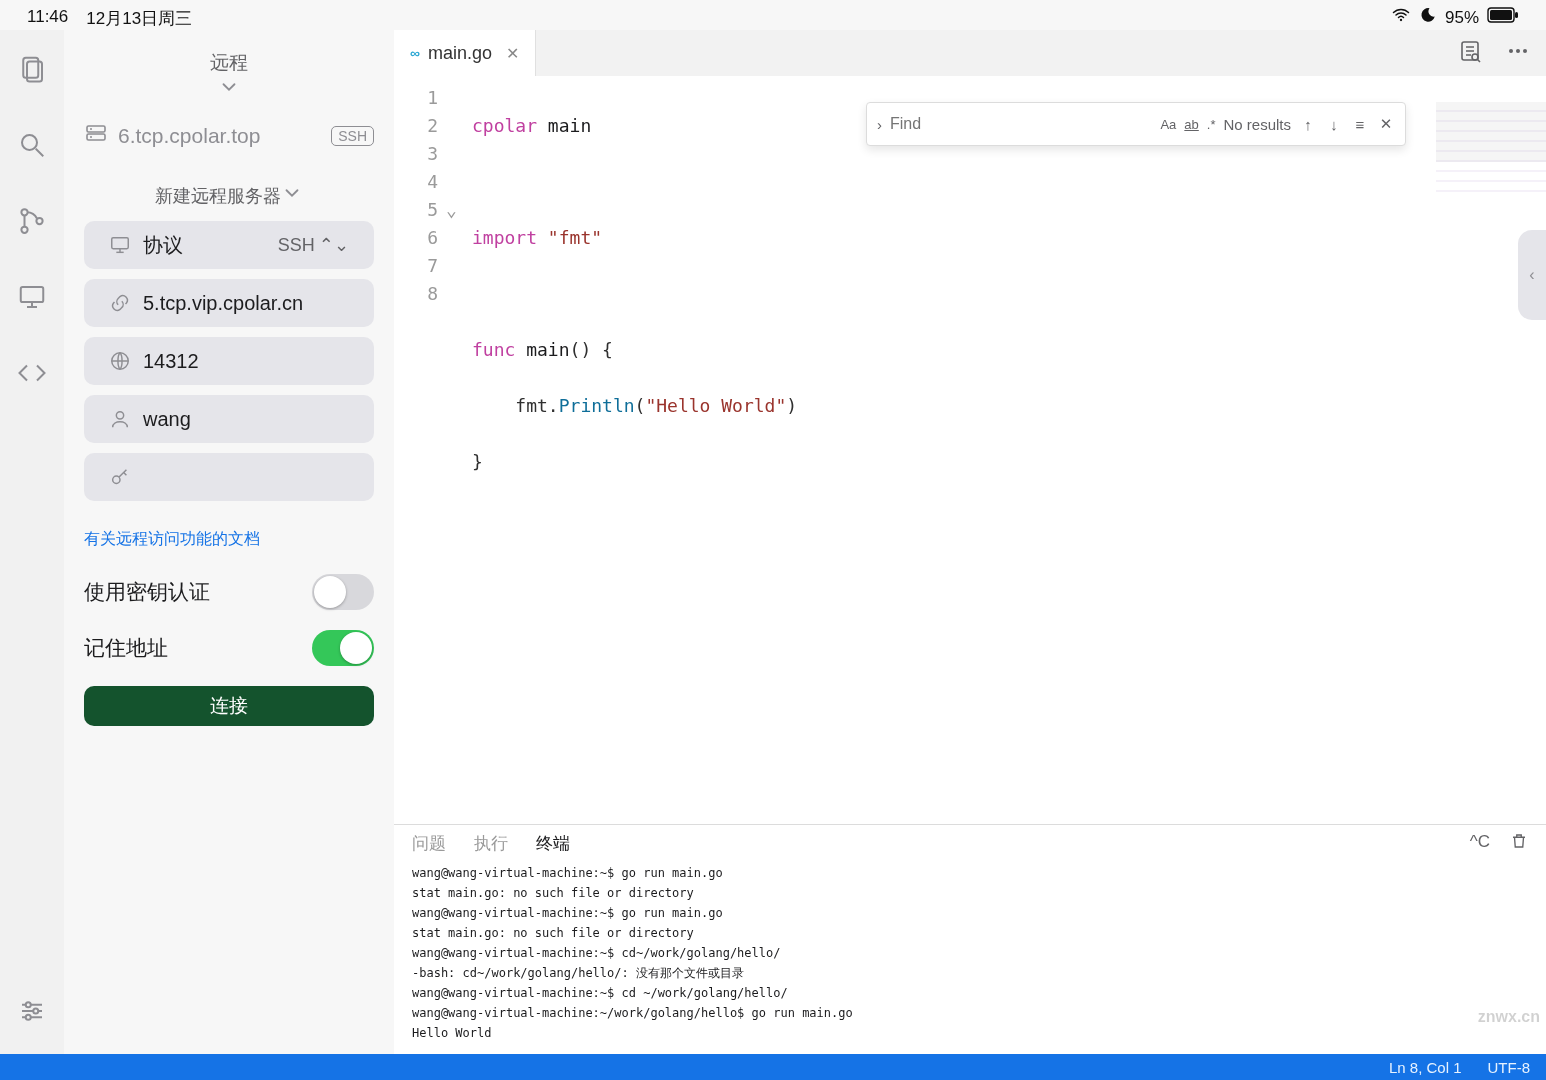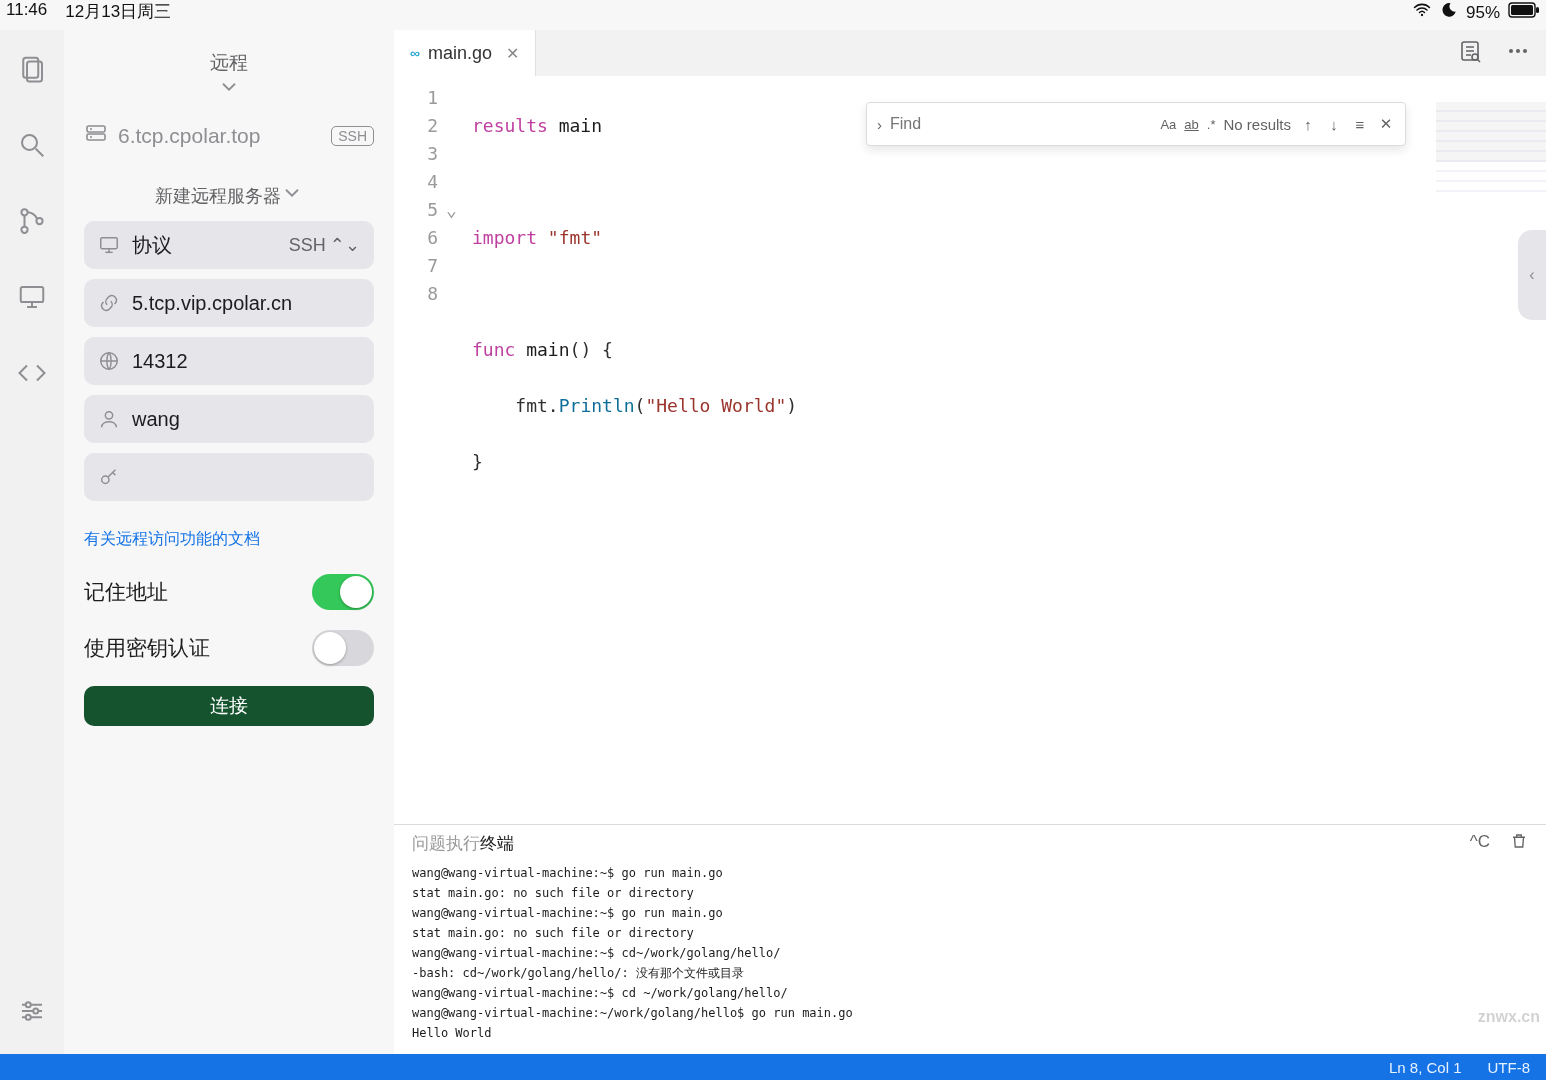--- a/index.html
+++ b/index.html
@@ -1,32 +1,32 @@
 <!DOCTYPE html>
 <html><head>
 <meta charset="utf-8">
 <style>
   * { margin: 0; padding: 0; box-sizing: border-box; }
   body { font-family: -apple-system, "PingFang SC", "Helvetica Neue", sans-serif; width: 1546px; height: 1080px; background: #f7f7f7; overflow: hidden; display: flex; flex-direction: column; }
-  .status-bar { height: 30px; display: flex; align-items: flex-start; padding: 0 6px; font-size: 17px; font-weight: 500; color:#111; }
+  .status-bar { height: 30px; display: flex; align-items: flex-end; padding: 0 27px; font-size: 17px; font-weight: 500; color:#111; }
   .status-bar .left { display:flex; gap:18px; }
   .status-bar .right { margin-left:auto; display:flex; align-items:center; gap:8px; }
   .main-row { flex:1; display:flex; min-height:0; }
   
   .rail { width: 64px; background:#f1f1f1; display:flex; flex-direction:column; align-items:center; padding-top:24px; gap:42px; color:#8e8e93; }
   .rail svg { width:30px; height:30px; stroke:#8e8e93; fill:none; stroke-width:1.6; }
   .rail .bottom { margin-top:auto; margin-bottom:24px; }
   
   .sidebar { width: 330px; background:#f7f7f7; padding: 20px 20px 0 20px; display:flex; flex-direction:column; gap:0; }
   .sb-header { display:flex; align-items:center; justify-content:space-between; color:#636366; font-size:19px; margin-bottom:18px;flex-direction:column;}
   .chev-down { width:22px; height:22px; }
   .server-row { display:flex; align-items:center; gap:10px; color:#8e8e93; font-size:21px; margin-bottom:32px;}
   .server-row .ssh-badge { margin-left:auto; font-size:14px; border:1.5px solid #8e8e93; border-radius:5px; padding:1px 6px; }
   .sb-sub { display:flex; align-items:center; justify-content:center; color:#636366; font-size:18px; margin-bottom:12px;}
-  .field { background:#e5e5ea; border-radius:10px; height:48px; display:flex; align-items:center; gap:12px; padding:0 14px; margin-bottom:10px; font-size:20px; color:#1c1c1e; }
+  .field { background:#e5e5ea; border-radius:10px; height:48px; display:flex; align-items:center; gap:12px; padding:0 25px; margin-bottom:10px; font-size:20px; color:#1c1c1e; }
   .field .icn { width:22px; height:22px; flex:0 0 22px; }
   .field .icn svg { width:100%; height:100%; stroke:#8e8e93; fill:none; stroke-width:1.6;}
   .field .val { flex:1; white-space:nowrap; overflow:hidden; }
   .field .tail { margin-left:auto; color:#636366; font-size:18px; display:flex; align-items:center; gap:4px;}
   .link { color:#1573e6; font-size:16px; margin:18px 0 24px 0; }
   .switch-row { display:flex; align-items:center; justify-content:space-between; font-size:21px; color:#1c1c1e; margin-bottom:20px;}
   .toggle { width:62px; height:36px; border-radius:18px; position:relative; }
   .toggle .knob { width:32px; height:32px; border-radius:16px; background:#fff; position:absolute; top:2px; box-shadow:0 1px 3px rgba(0,0,0,0.3);}
   .toggle.off { background:#d8d8dc; }
   .toggle.off .knob { left:2px; }
@@ -55,21 +55,21 @@
   
   .find-bar { position:absolute; top:72px; right:140px; width:540px; height:44px; background:#fff; border:1px solid #dcdcdc; border-radius:4px; box-shadow:0 4px 10px rgba(0,0,0,0.1); display:flex; align-items:center; padding:0 10px; gap:8px; font-size:15px; color:#636366;}
   .find-bar input { flex:1; border:none; outline:none; font-size:16px; color:#333;}
   .find-bar .mini { font-size:13px;}
   .find-bar .iconbtn { width:18px; display:flex; justify-content:center;}
   
   .minimap { position:absolute; top:72px; right:0; width:110px; height:90px; background:repeating-linear-gradient(#fff,#fff 8px,#f2ecf7 8px,#f2ecf7 10px); opacity:0.7;}
   .minimap .bar { position:absolute; top:0; left:0; right:0; height:60px; background:rgba(0,0,0,0.05);}
   
   .panel { height:230px; border-top:1px solid #dcdcdc; background:#fff; display:flex; flex-direction:column;}
-  .panel-tabs { height:36px; display:flex; align-items:center; padding:0 18px; font-size:17px; color:#9a9a9a;}
+  .panel-tabs { height:36px; display:flex; align-items:center; gap:28px; padding:0 18px; font-size:17px; color:#9a9a9a;}
   .panel-tabs .active { color:#1c1c1e; }
   .panel-tabs .right { margin-left:auto; display:flex; gap:20px; color:#636366;}
   .term { flex:1; padding:2px 18px; font-family: ui-monospace, "SF Mono", Menlo, monospace; font-size:12px; line-height:20px; color:#1c1c1e; white-space:pre; overflow:hidden;}
   
   .bottom-bar { height:26px; background:#1573e6; color:#e7f2ff; display:flex; align-items:center; font-size:15px; padding:12px 16px;}
   .bottom-bar .right { margin-left:auto; display:flex; gap:26px;}
   .watermark { position:absolute; right:6px; bottom:28px; font-size:16px; color:rgba(0,0,0,0.18); font-weight:600;}
   
   .grip { position:absolute; right:0; top:200px; width:28px; height:90px; background:#e5e5ea; border-radius:14px 0 0 14px; display:flex; align-items:center; justify-content:center; color:#8e8e93;}
 </style>
@@ -199,28 +199,28 @@
       <span class="icn"><svg viewBox="0 0 24 24">
             <circle cx="8" cy="15" r="4"></circle>
             <path d="M11 12l8-8M16 7l3 3"></path>
           </svg></span>
       <span class="val"></span>
     </div>
 
     <div class="link">有关远程访问功能的文档</div>
 
     <div class="switch-row">
+      <span>使用密钥认证</span>
+      <span class="toggle off">
+          <span class="knob"></span>
+        </span>
+    </div>
+    <div class="switch-row">
       <span>记住地址</span>
       <span class="toggle on">
-          <span class="knob"></span>
-        </span>
-    </div>
-    <div class="switch-row">
-      <span>使用密钥认证</span>
-      <span class="toggle off">
           <span class="knob"></span>
         </span>
     </div>
 
     <button class="connect-btn">连接</button>
   </div>
 
   <div class="editor-area">
     <div class="tabs">
       <div class="tab">
@@ -255,21 +255,21 @@
           <div>8</div>
       </div>
       <div class="fold-col">
         <div>&nbsp;</div>
           <div>&nbsp;</div>
           <div>&nbsp;</div>
           <div>&nbsp;</div>
         <div>⌄</div>
       </div>
       <div class="code">
-<div><span class="kw-pkg">results</span><span class="kw-main"> main</span></div>
+<div><span class="kw-pkg">cpolar</span><span class="kw-main"> main</span></div>
 <div>&nbsp;</div>
 <div><span class="kw-import">import</span><span class="str"> "fmt"</span></div>
 <div>&nbsp;</div>
 <div><span class="kw-func">func</span><span class="fn-name"> main</span><span>() {</span></div>
 <div><span>    fmt.</span><span class="method">Println</span><span>(</span><span class="str">"Hello World"</span><span>)</span></div>
 <div><span>}</span></div>
 <div>&nbsp;</div>
         <div class="code-cursor-line"></div>
       </div>
     </div>

